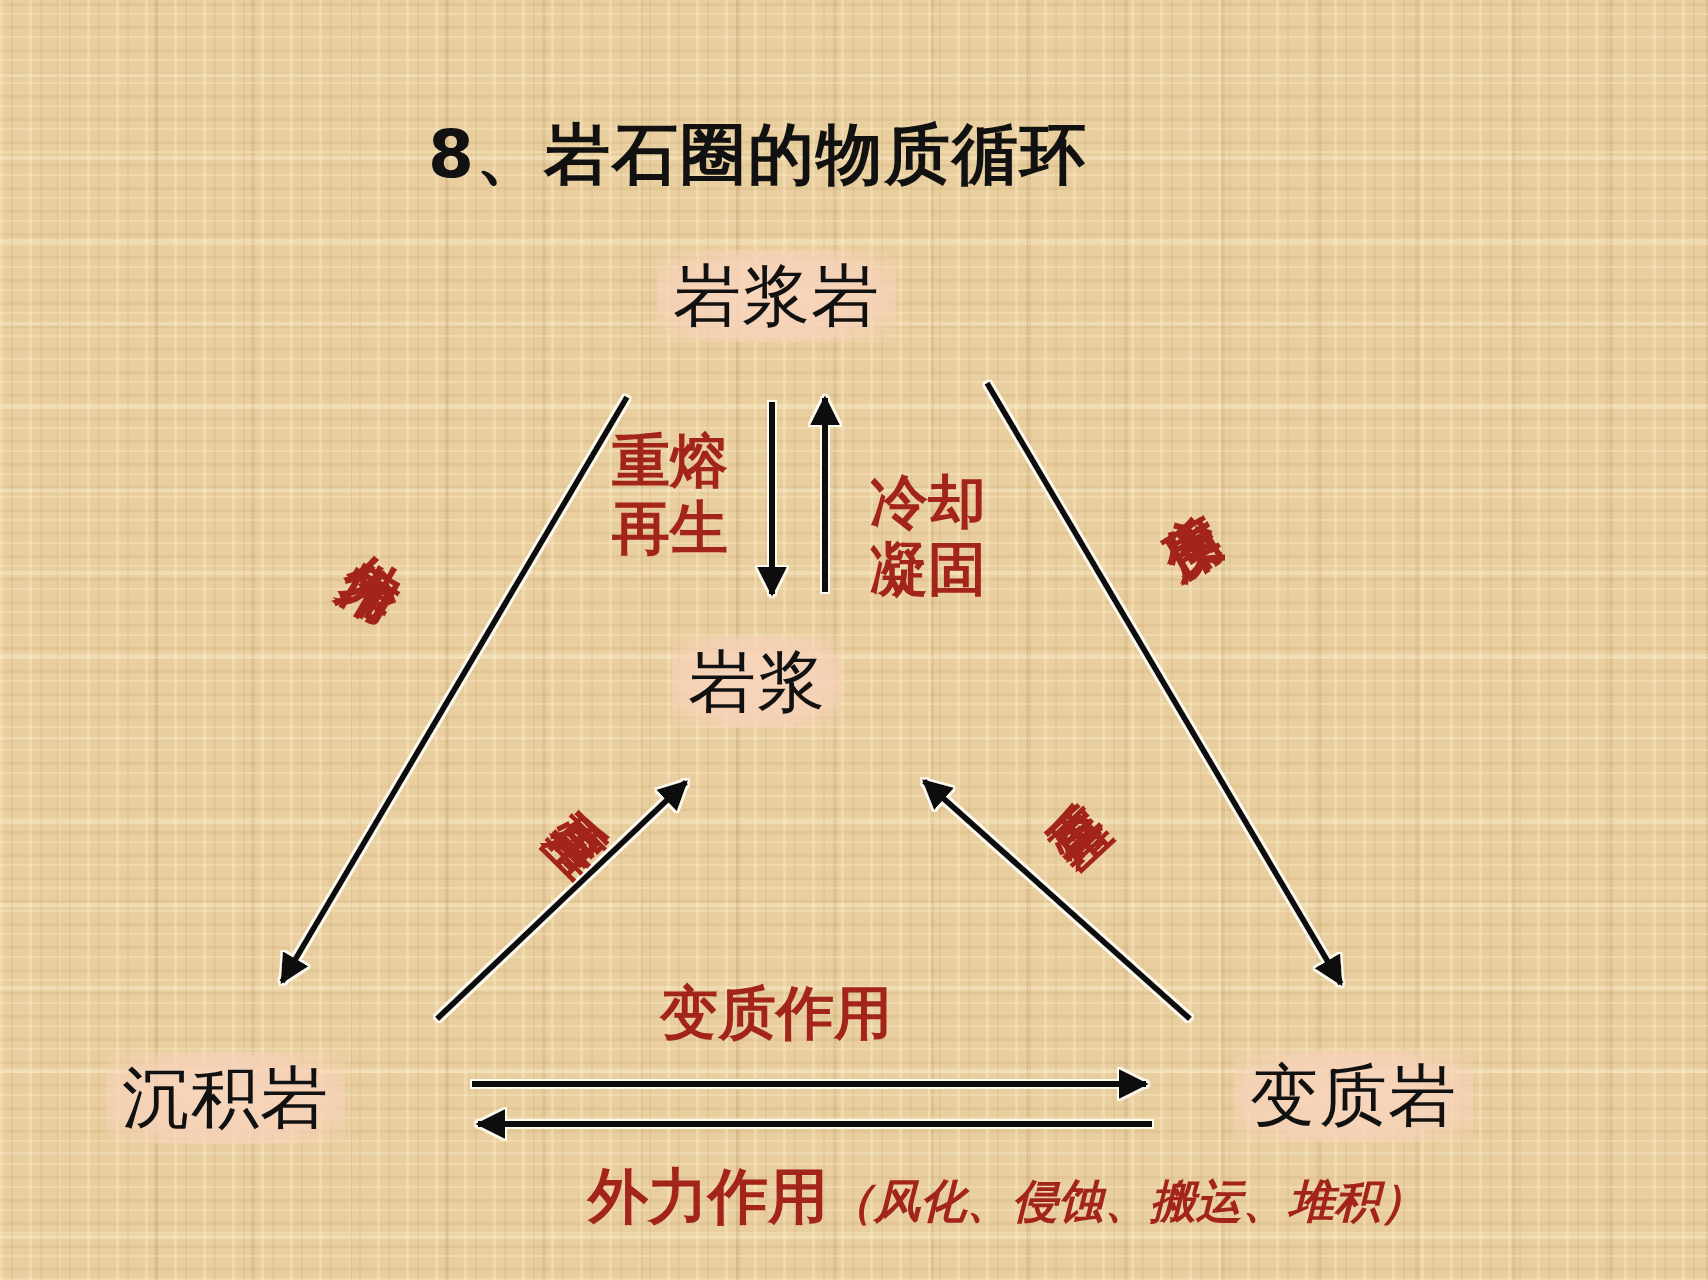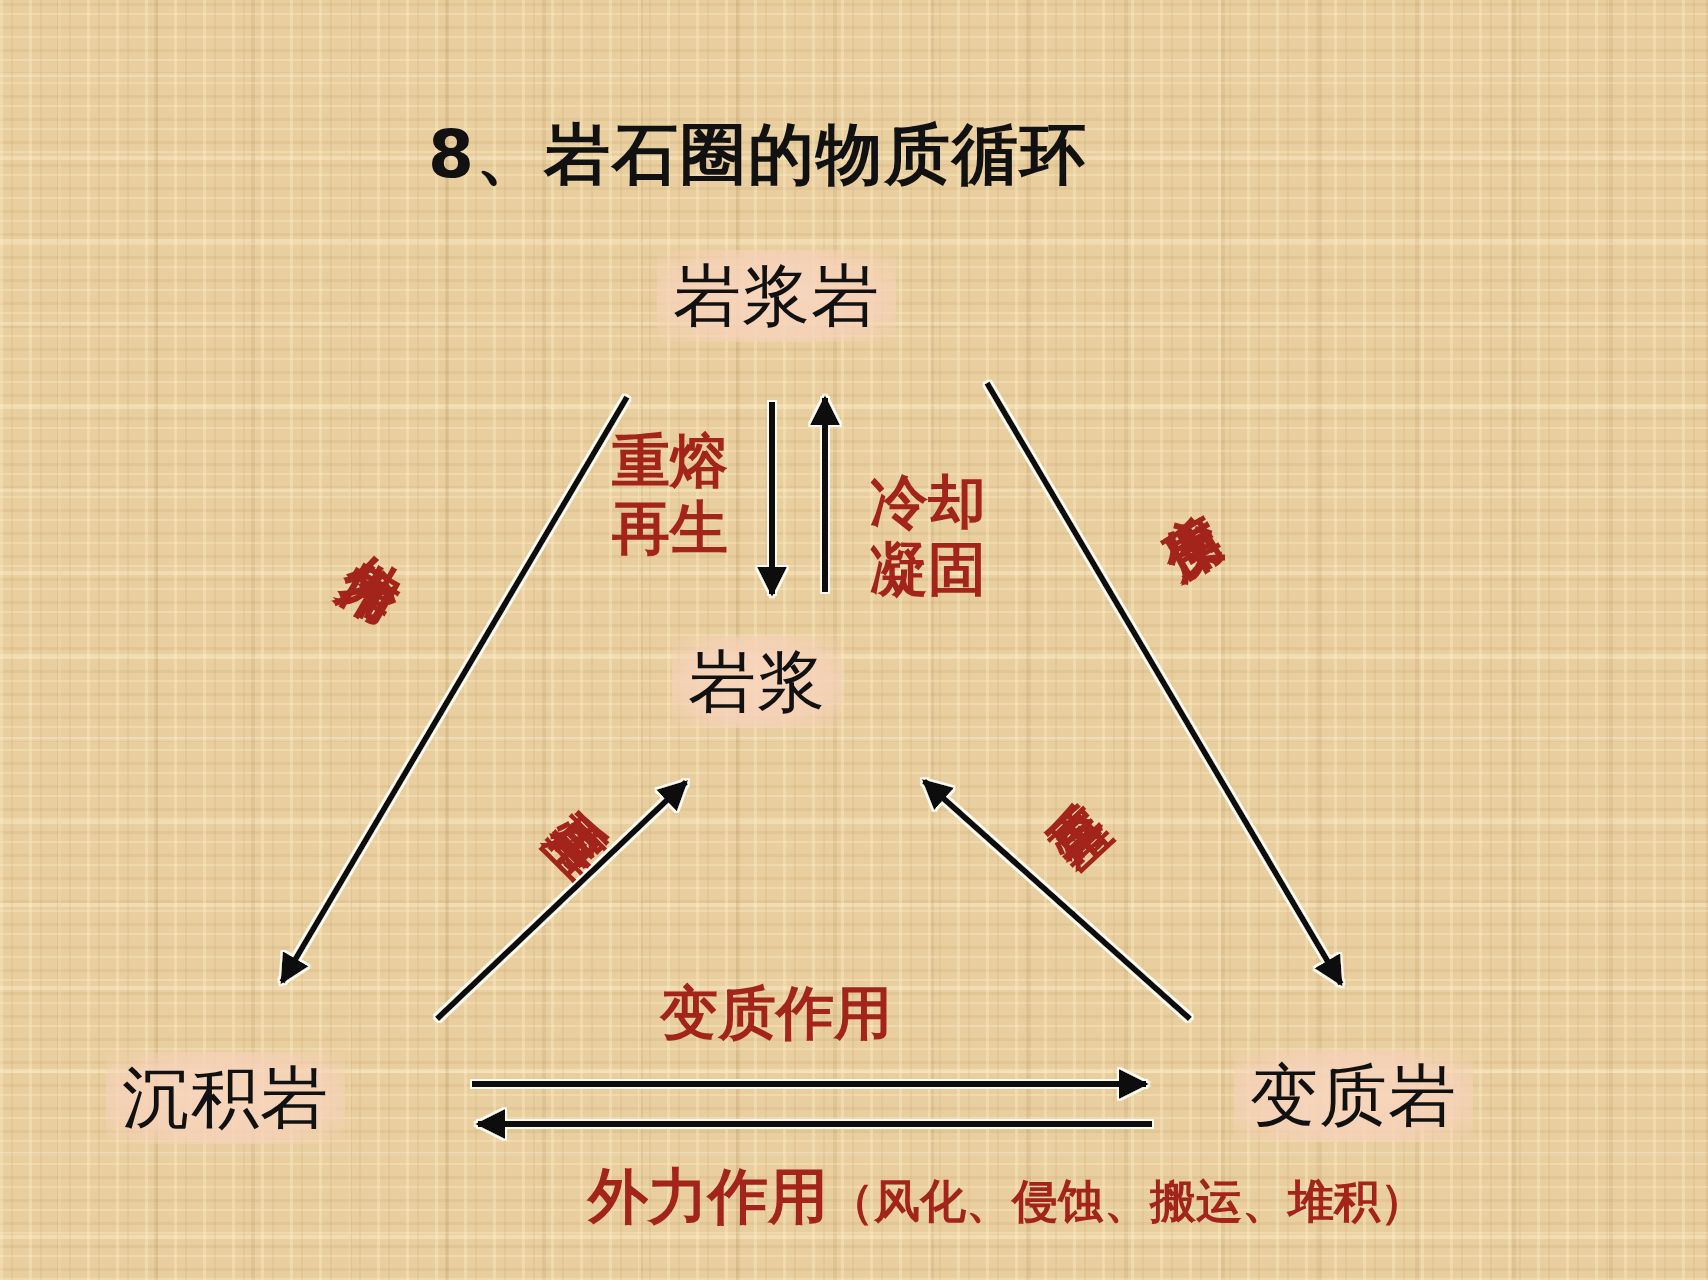--- a/index.html
+++ b/index.html
@@ -27,21 +27,21 @@
     color: #a3241a; font-size: 58px; line-height: 1.15; white-space: nowrap; font-weight: bold;
   }
   .vert {
     writing-mode: vertical-rl; text-orientation: upright;
     color: #a3241a; font-size: 56px; line-height: 1; letter-spacing: 4px; font-weight: bold;
     white-space: nowrap;
   }
   svg.arrows { position: absolute; left: 0; top: 0; }
   .bottom-note { left: 588px; top: 1166px; white-space: nowrap; color: #a3241a; line-height: 1; }
   .bottom-note .main { font-size: 60px; font-weight: bold; }
-  .bottom-note .sub { font-size: 46px; font-weight: bold; }
+  .bottom-note .sub { font-size: 46px; font-weight: bold; font-style: italic; }
 </style>
 </head>
 <body>
 
 <div class="abs title">8、岩石圈的物质循环</div>
 
 <div class="abs rock" style="left:657px; top:250px;">岩浆岩</div>
 <div class="abs rock" style="left:672px; top:636px;">岩浆</div>
 <div class="abs rock" style="left:106px; top:1052px;">沉积岩</div>
 <div class="abs rock" style="left:1234px; top:1050px;">变质岩</div>

